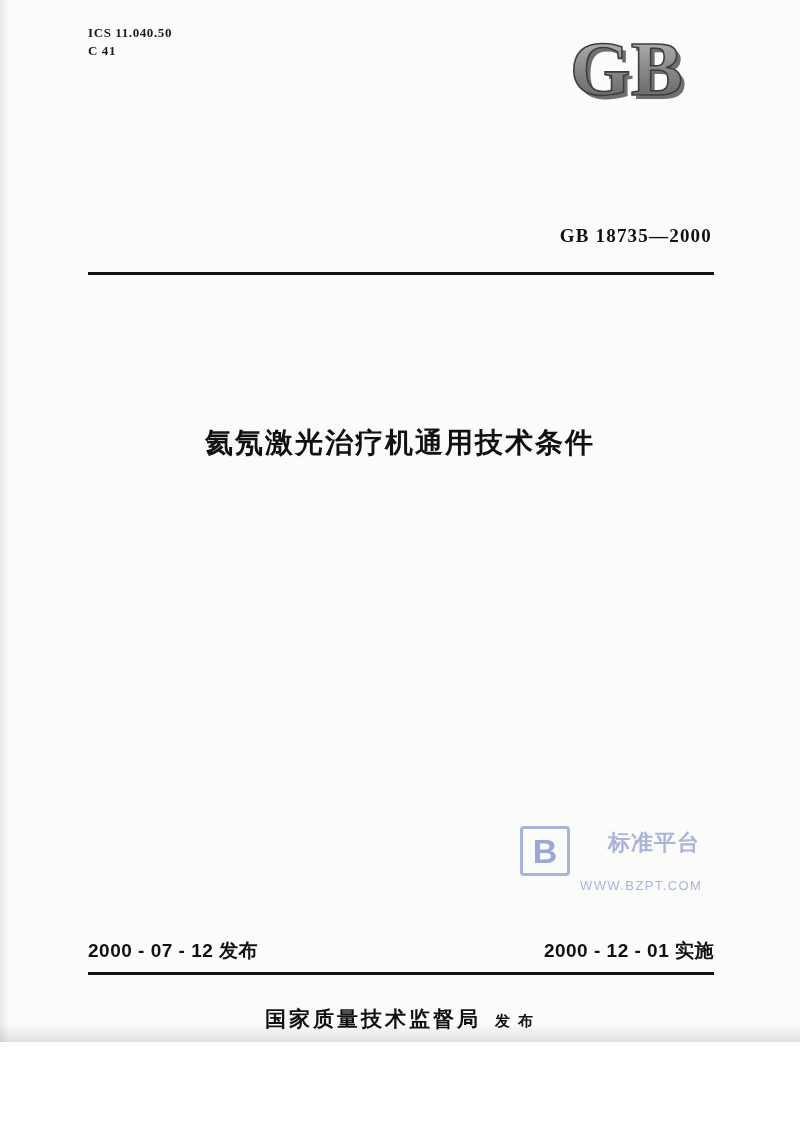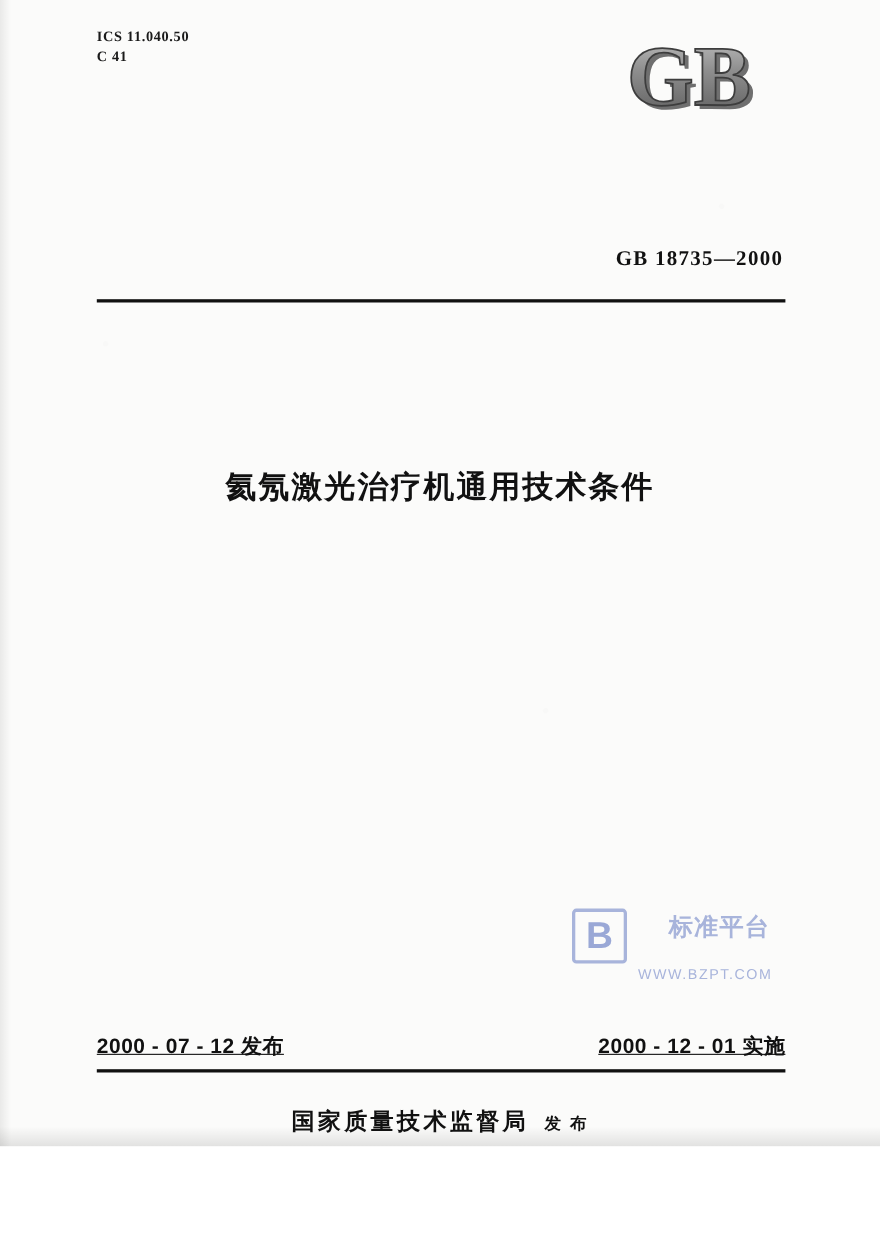--- a/index.html
+++ b/index.html
@@ -163,21 +163,20 @@
     right: 86px;
     top: 938px;
     display: flex;
     justify-content: space-between;
     align-items: flex-end;
     font-family: "Liberation Sans", sans-serif;
     font-weight: bold;
     font-size: 19px;
     letter-spacing: 0.5px;
     color: #111;
-    text-decoration: underline;
   }
   .dates-row .date-item { white-space: nowrap; }
 
   .rule-bottom {
     position: absolute;
     left: 88px;
     right: 86px;
     top: 972px;
     height: 3px;
     background: #111;

